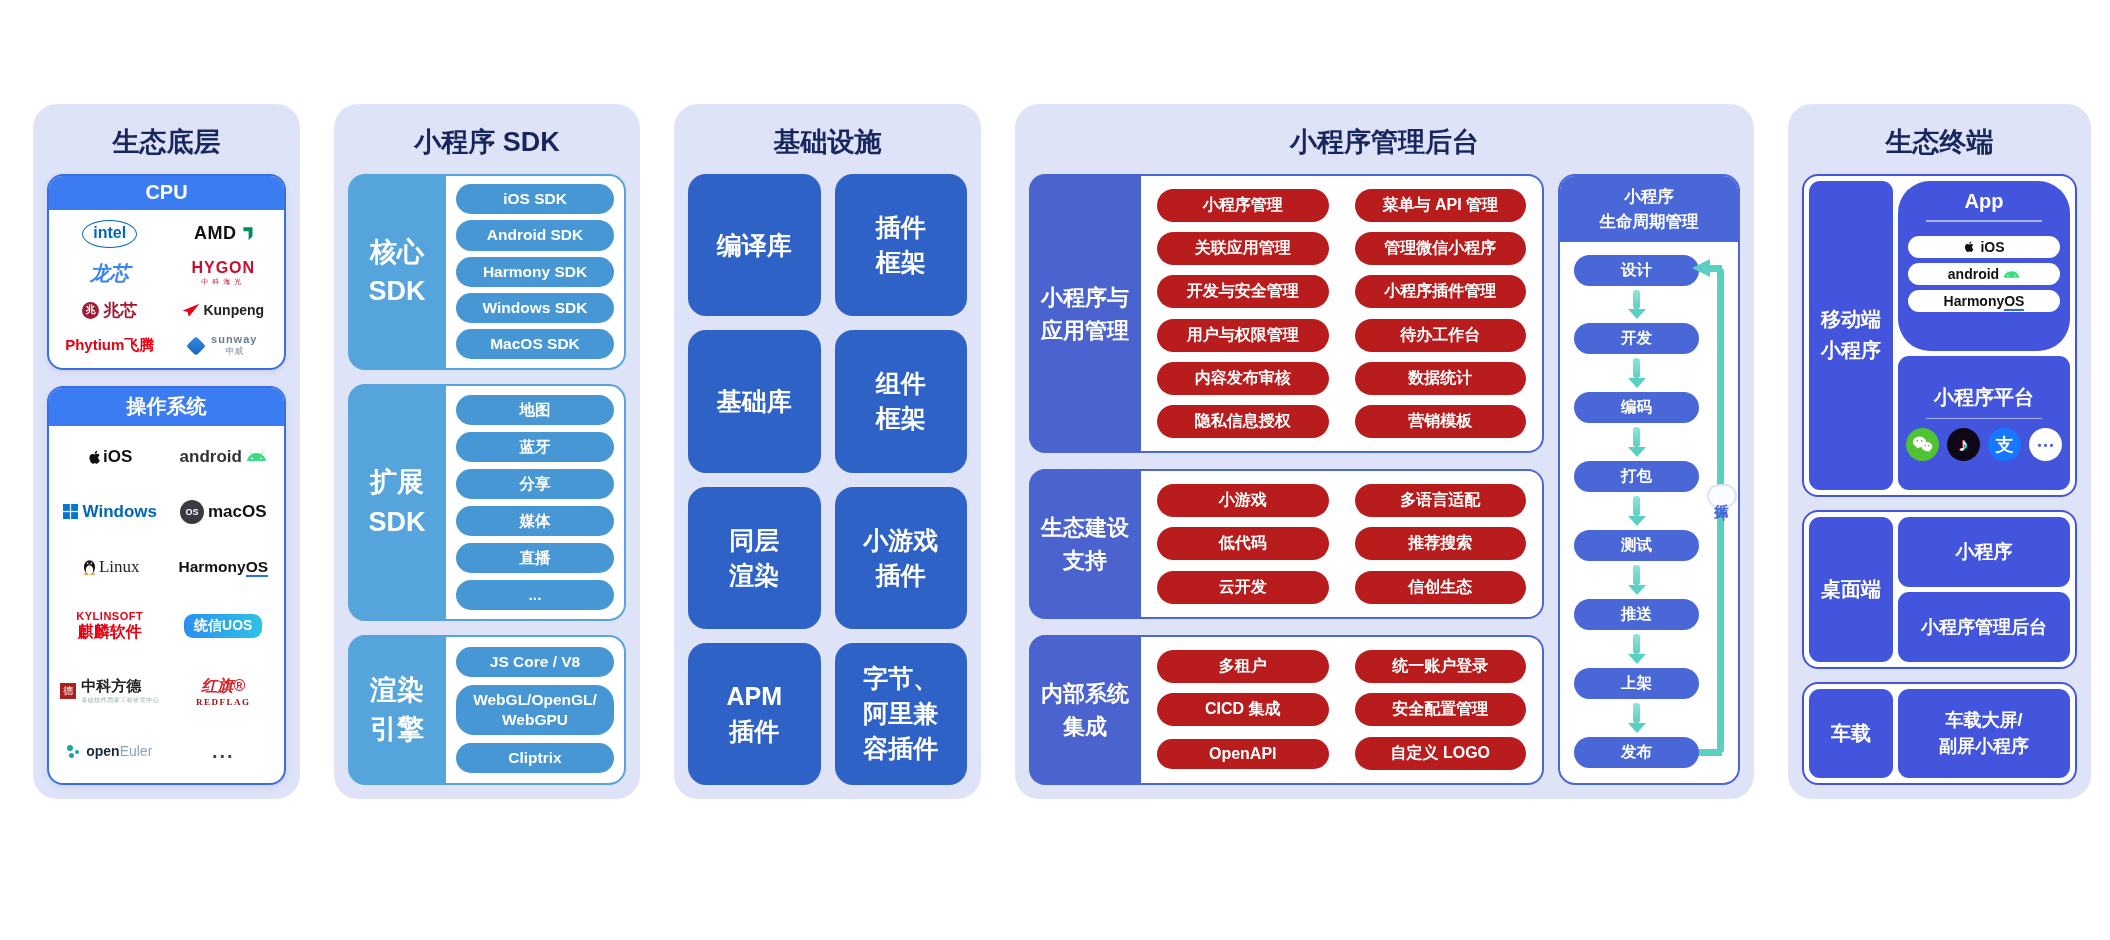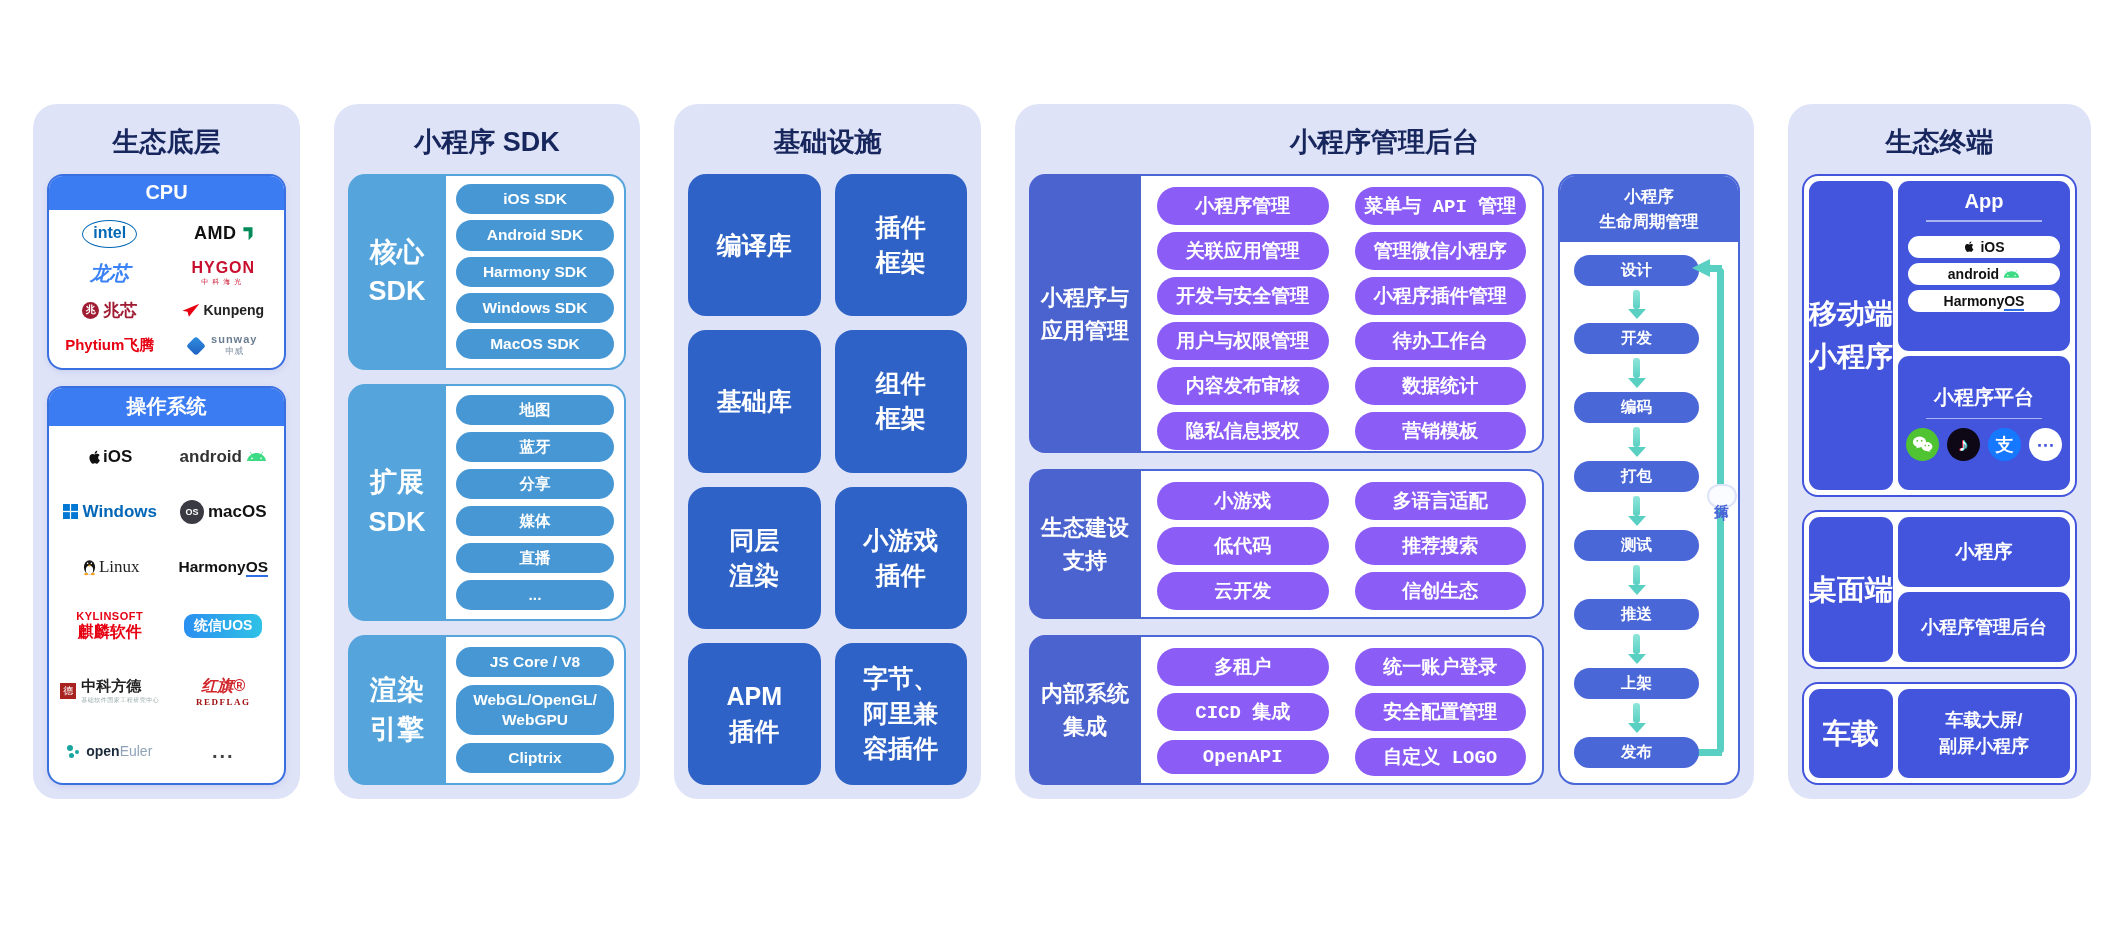--- a/index.html
+++ b/index.html
@@ -80,21 +80,21 @@
   
   .col4 { flex:0 0 739px; }
   .admin-body { flex:1; display:flex; gap:14px; min-height:0; }
   .admin-rows { flex:1; display:flex; flex-direction:column; gap:16px; min-width:0; }
   .admin-row { display:flex; min-height:0; }
   .admin-row.r0 { flex:1.86; } .admin-row.r1 { flex:1; } .admin-row.r2 { flex:1; }
   .admin-label { flex:0 0 112px; background:#4b63cf; color:#fff; font-weight:800; font-size:22px; line-height:1.5;
                  border-radius:16px 0 0 16px; display:flex; align-items:center; justify-content:center; text-align:center; }
   .admin-card { flex:1; background:#fff; border:2.5px solid #4a67d8; border-left:none; border-radius:0 16px 16px 0;
                 display:grid; grid-template-columns:1fr 1fr; column-gap:26px; row-gap:7px; padding:11px 16px; align-items:center; }
-  .admin-pill { background:#8b5cf6; color:#fff; border-radius:19px; text-align:center; font-weight:700; font-size:19px; padding:6px 4px;font-family:Liberation Mono, monospace; }
+  .admin-pill { background:#b91c1c; color:#fff; border-radius:19px; text-align:center; font-weight:700; font-size:16px; padding:6px 4px; }
 
   .lifecycle { flex:0 0 182px; background:#fff; border:2.5px solid #4a67d8; border-radius:17px; display:flex; flex-direction:column; overflow:hidden; }
   .lc-header { background:#4a67d8; color:#fff; font-weight:800; font-size:16.5px; text-align:center; line-height:1.5; padding:8px 2px; }
   .lc-steps { flex:1; position:relative; display:flex; flex-direction:column; justify-content:space-between; margin:13px 0 15px; }
   .lc-pill { flex:0 0 auto; width:125px; margin-left:14px; background:#4a67d8; border-radius:16px; color:#fff; font-weight:700;
              font-size:15.5px; text-align:center; padding:5px 0; position:relative; z-index:2; }
   .lc-arrow { flex:1; width:125px; margin-left:14px; display:flex; justify-content:center; padding:4px 0; }
   .lc-arrow .da { display:flex; flex-direction:column; align-items:center; }
   .da-stem { width:7px; flex:1; background:linear-gradient(#8ee6da,#5ad0c2); border-radius:3px; }
   .da-head { border-left:9px solid transparent; border-right:9px solid transparent; border-top:10px solid #5ad0c2; }
@@ -105,27 +105,27 @@
   .loop-bottom { position:absolute; right:16px; bottom:12px; left:118px; height:7px; background:#5ad0c2; z-index:1; }
   .loop-badge { position:absolute; right:1px; top:47%; transform:translateY(-50%); background:#fbfcff; border:2px solid #dde4f8;
                 border-radius:16px; color:#4a67d8; font-weight:800; font-size:14px; padding:7px 4px; line-height:1.3;
                 writing-mode:vertical-rl; text-orientation:upright; letter-spacing:3px; z-index:4; }
 
   
   .col5 { flex:0 0 287px; }
   .term-rows { flex:1; display:flex; flex-direction:column; gap:13px; min-height:0; }
   .term-row { display:flex; background:#fff; border:2.5px solid #4355dc; border-radius:16px; padding:5px; gap:5px; min-height:0; }
   .term-row.r0 { flex:4.35; } .term-row.r1 { flex:2.05; } .term-row.r2 { flex:1.25; } .term-row.r3 { flex:1.05; }
-  .term-label { flex:0 0 84px; background:#4355dc; border-radius:11px; color:#fff; font-weight:800; font-size:28px; line-height:1.55;
+  .term-label { flex:0 0 84px; background:#4355dc; border-radius:11px; color:#fff; font-weight:800; font-size:20px; line-height:1.55;
                 display:flex; align-items:center; justify-content:center; text-align:center; }
   .term-content { flex:1; display:flex; flex-direction:column; gap:5px; min-width:0; }
   .term-box { flex:1; background:#4355dc; border-radius:11px; color:#fff; font-weight:800; font-size:19px; line-height:1.4;
               display:flex; align-items:center; justify-content:center; text-align:center; }
   .term-card { background:#4355dc; border-radius:11px; color:#fff; display:flex; flex-direction:column; align-items:center; padding:9px 8px 10px; }
-  .term-card.app { flex:1.32; } .term-card.platform { flex:1; justify-content:center; }
+  .term-card.app { flex:1.32;border-radius:32px; } .term-card.platform { flex:1; justify-content:center; }
   .tc-title { font-weight:800; font-size:20px; }
   .tc-divider { width:74%; height:1.5px; background:rgba(255,255,255,.55); margin:7px 0 9px; }
   .app-pill { background:#fff; color:#111; border-radius:14px; font-weight:700; font-size:14px; width:152px; padding:3px 0;
               display:flex; align-items:center; justify-content:center; gap:4px; margin-top:5px; }
   .app-pill:first-of-type { margin-top:0; }
   .plat-icons { display:flex; gap:8px; align-items:center; }
   .plat-circle { width:33px; height:33px; border-radius:50%; display:flex; align-items:center; justify-content:center; }
   .pc-douyin { background:#0d0716; color:#fff; font-size:19px; font-weight:700; text-shadow:1px 0 #25f4ee,-1px 0 #fe2c55; }
   .pc-alipay { background:#1677ff; color:#fff; font-size:18px; font-weight:700; }
   .pc-more { background:#fff; color:#4355dc; font-size:18px; font-weight:900; }

